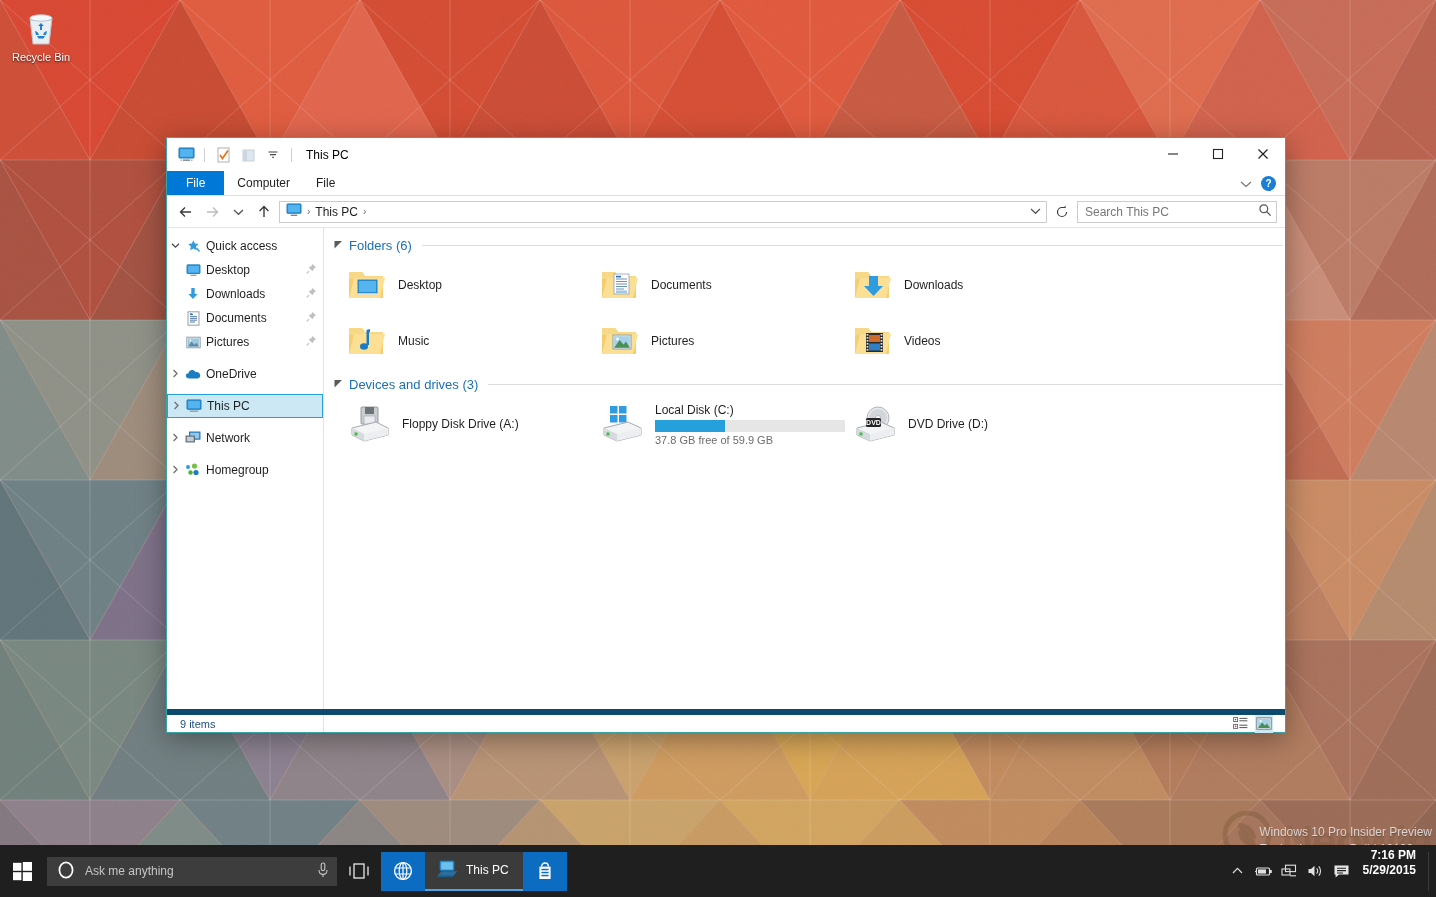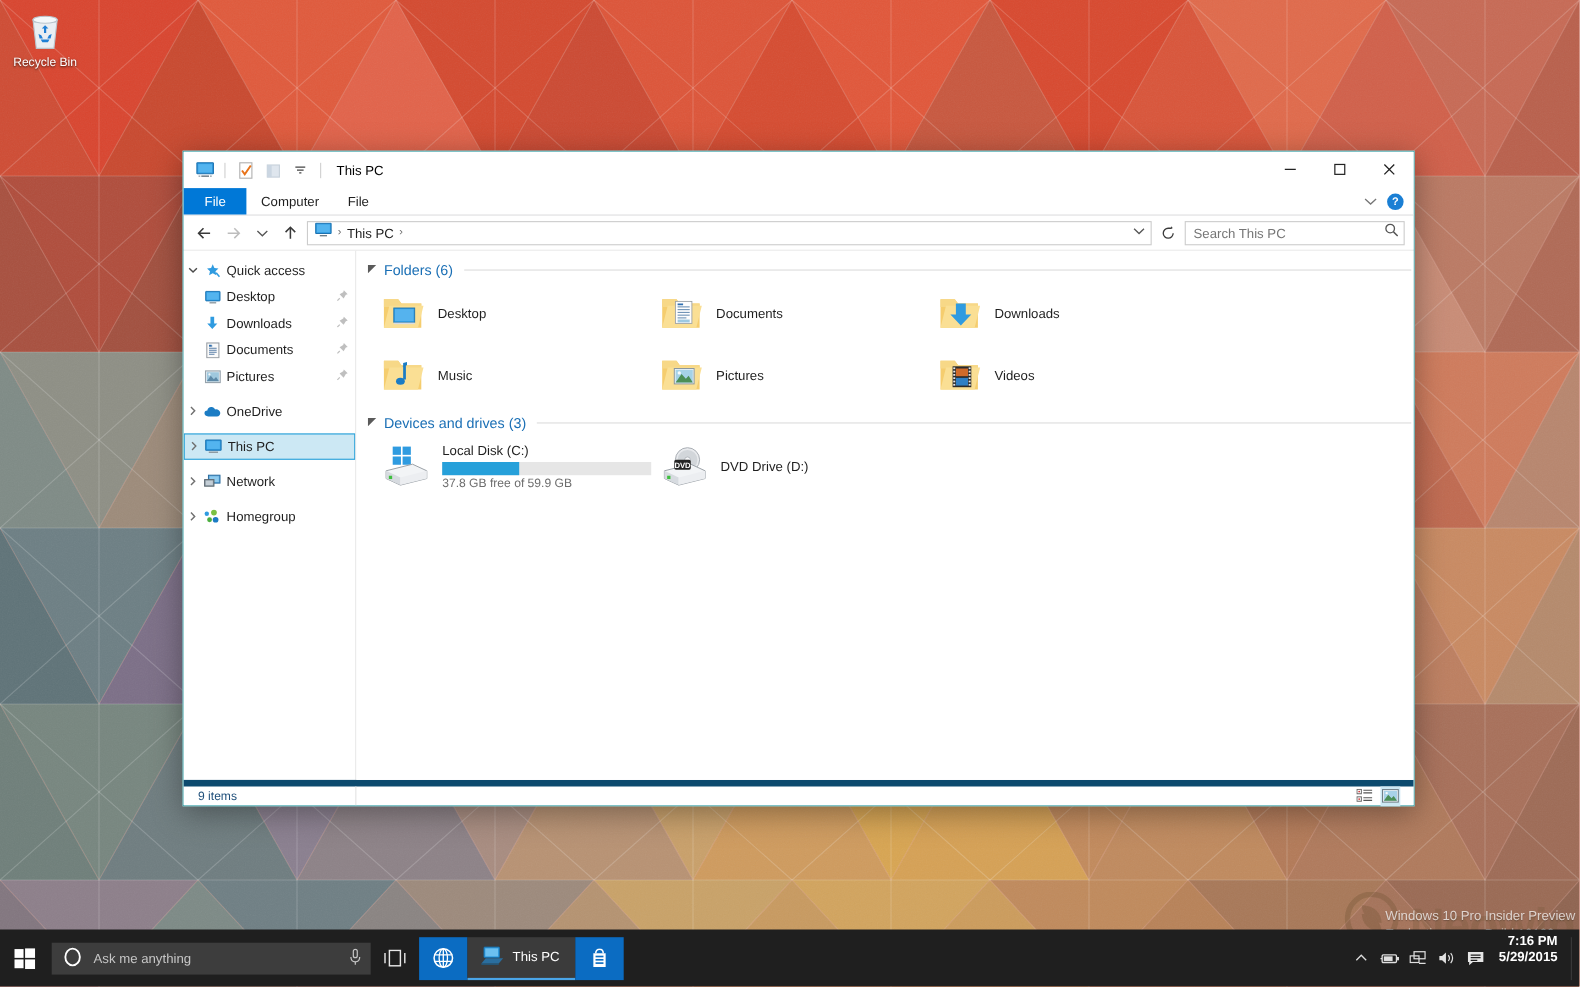--- a/index.html
+++ b/index.html
@@ -765,20 +765,34 @@
             <svg width="9" height="9" viewBox="0 0 9 9">
                 <path d="M0.5 1 L8 1 L0.5 8.5 Z" fill="#5a5a5a"></path>
               </svg>
           </span>
           <span class="group-title">Devices and drives (3)</span>
           <span class="group-rule"></span>
         </div>
 
         <div class="drivetiles">
 
+          <div class="drive simple">
+            <span class="dicon">
+              <svg width="42" height="40" viewBox="0 0 42 40">
+                <rect x="13" y="3" width="17" height="17" rx="1" fill="#c9ccd0" stroke="#8f949a" stroke-width="0.9"></rect>
+                <rect x="17" y="3" width="9" height="7" fill="#6e737a"></rect>
+                <rect x="16" y="12" width="11" height="8" fill="#e9ebee" stroke="#a9aeb4" stroke-width="0.7"></rect>
+                <path d="M4 24 L28 18 L40 24 L40 31 L16 37 L4 31 Z" fill="#f2f4f6" stroke="#9aa0a6" stroke-width="0.9"></path>
+                <path d="M4 24 L16 30 L16 37 L4 31 Z" fill="#d7dbe0"></path>
+                <path d="M16 30 L40 24 L40 31 L16 37 Z" fill="#eceef1"></path>
+                <rect x="6.5" y="28.5" width="3" height="3" fill="#3fbf3f"></rect>
+              </svg>
+            </span>
+            <span class="dname">Floppy Disk Drive (A:)</span>
+          </div>
 
           <div class="drive">
             <span class="dicon">
               <svg width="44" height="42" viewBox="0 0 44 42">
                 <g>
                   <rect x="10" y="3" width="7.5" height="7.5" fill="#2f9be0"></rect>
                   <rect x="19" y="3" width="7.5" height="7.5" fill="#2f9be0"></rect>
                   <rect x="10" y="12" width="7.5" height="7.5" fill="#2f9be0"></rect>
                   <rect x="19" y="12" width="7.5" height="7.5" fill="#2f9be0"></rect>
                 </g>

